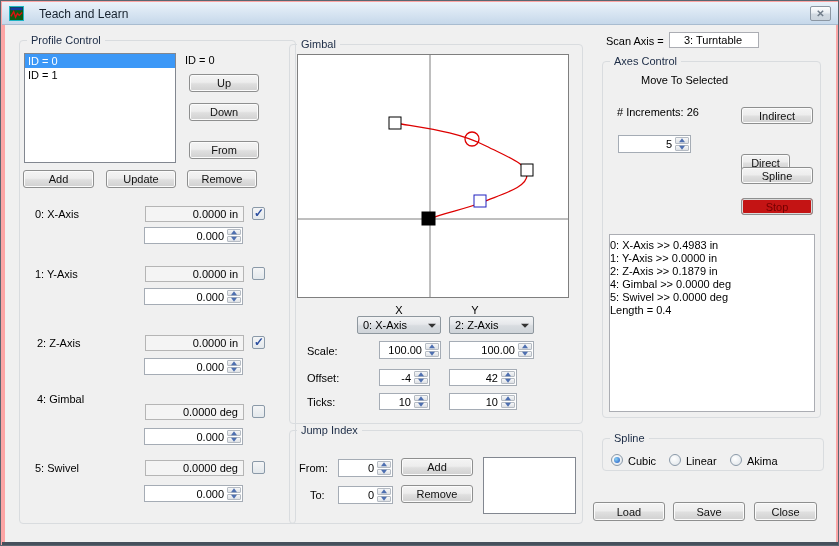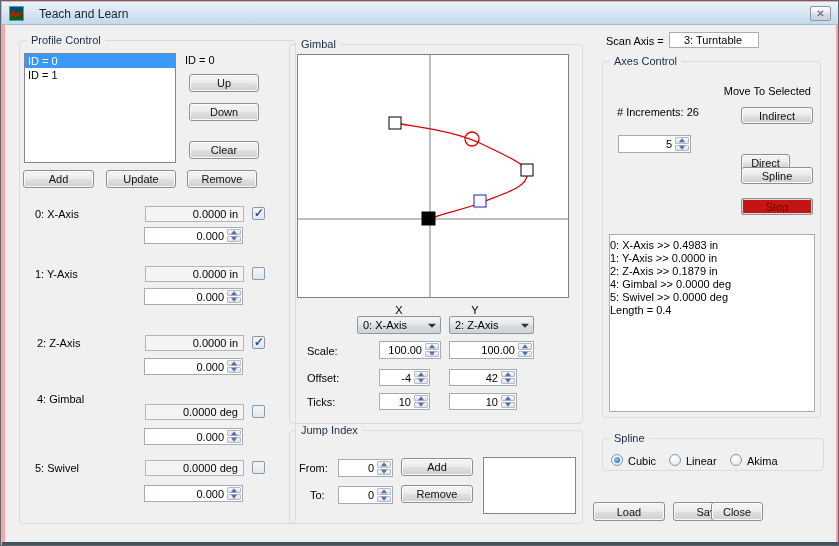--- a/index.html
+++ b/index.html
@@ -144,21 +144,21 @@
 
   <span class="lbl abs" style="left:184px;top:53px">ID = 0</span>
 
   <div class="btn abs" style="left:188px;top:73px;width:70px;height:18px">
       <span>Up</span>
     </div>
   <div class="btn abs" style="left:188px;top:102px;width:70px;height:18px">
       <span>Down</span>
     </div>
   <div class="btn abs" style="left:188px;top:140px;width:70px;height:18px">
-      <span>Clear</span>
+      <span>From</span>
     </div>
   <div class="btn abs" style="left:22px;top:169px;width:71px;height:18px">
       <span>Add</span>
     </div>
   <div class="btn abs" style="left:105px;top:169px;width:70px;height:18px">
       <span>Update</span>
     </div>
   <div class="btn abs" style="left:186px;top:169px;width:70px;height:18px">
       <span>Remove</span>
     </div>
@@ -321,21 +321,21 @@
       <span>Remove</span>
     </div>
   <div class="listbox abs" style="left:482px;top:456px;width:93px;height:57px"></div>
 
   <span class="lbl abs" style="left:605px;top:34px">Scan Axis =</span>
   <div class="field-plain abs" style="left:668px;top:31px;width:90px;height:16px">3: Turntable</div>
 
   <div class="group abs" style="left:601px;top:60px;width:219px;height:357px">
     <span class="legend">Axes Control</span>
   </div>
-  <span class="lbl abs" style="left:640px;top:84px;width:170px;text-align:right">Move To Selected</span>
+  <span class="lbl abs" style="left:640px;top:73px;width:170px;text-align:left">Move To Selected</span>
   <span class="lbl abs" style="left:616px;top:105px"># Increments: 26</span>
   <div class="spinner abs" style="left:617px;top:134px;width:73px;height:18px">
     <span class="val">5</span>
     <span class="spin-col">
         <span class="spin-up"></span>
         <span class="spin-dn"></span>
       </span>
   </div>
   <div class="btn abs" style="left:740px;top:106px;width:72px;height:17px">
       <span>Indirect</span>
@@ -368,17 +368,17 @@
   <span class="lbl abs" style="left:685px;top:454px">Linear</span>
   <div class="radio abs" style="left:729px;top:453px"></div>
   <span class="lbl abs" style="left:746px;top:454px">Akima</span>
 
   <div class="btn abs" style="left:592px;top:501px;width:72px;height:19px">
       <span>Load</span>
     </div>
   <div class="btn abs" style="left:672px;top:501px;width:72px;height:19px">
       <span>Save</span>
     </div>
-  <div class="btn abs" style="left:710px;top:501px;width:52px;height:19px">
+  <div class="btn abs" style="left:753px;top:501px;width:63px;height:19px">
       <span>Close</span>
     </div>
 
 </div>
 
 </body></html>

